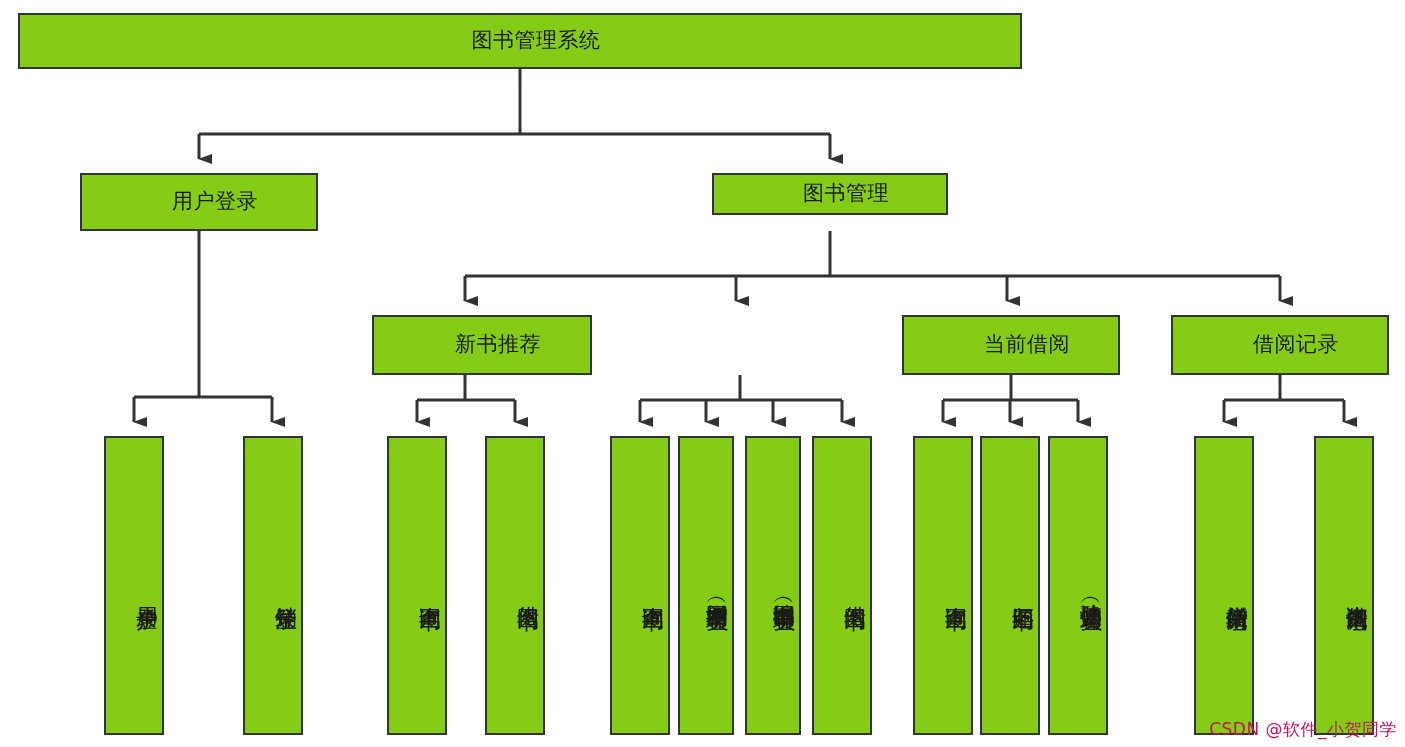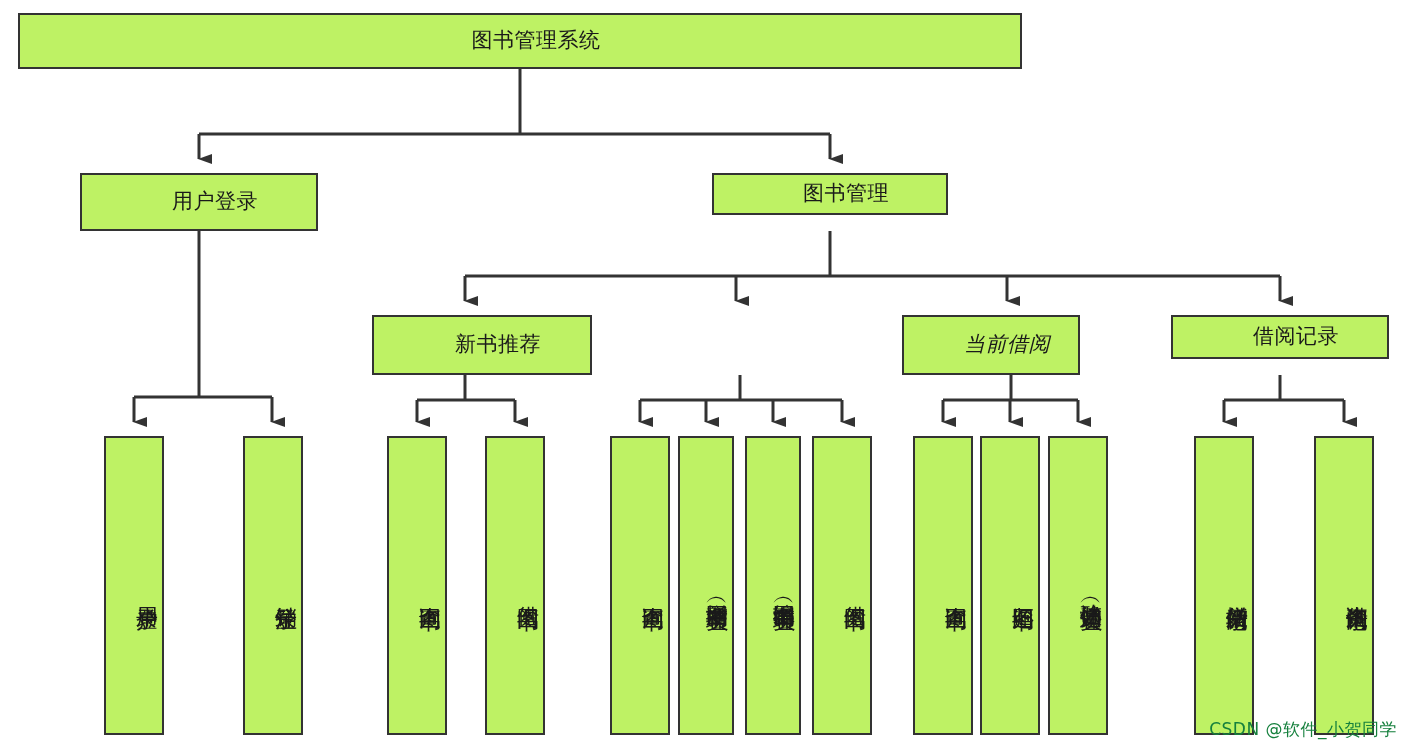--- a/index.html
+++ b/index.html
@@ -23,21 +23,21 @@
     position: absolute;
     left: 0;
     top: 0;
     width: 1405px;
     height: 747px;
   }
   .node-box {
     position: absolute;
     box-sizing: border-box;
     border: 2px solid #333333;
-    background: #bef264;
+    background: #84cc16;
     display: flex;
     align-items: center;
     justify-content: center;
     color: #1a1a1a;
     padding-left: 32px;
   }
   .node-horiz {
     font-size: 21px;
     letter-spacing: 0.5px;
     line-height: 1.2;
@@ -51,21 +51,21 @@
     letter-spacing: 1px;
     align-items: flex-start;
     padding-top: 10px;
     justify-content: center;
   }
   .watermark {
     position: absolute;
     right: 8px;
     bottom: 6px;
     font-size: 17px;
-    color: #15803d;
+    color: #be185d;
     letter-spacing: 0.5px;
     white-space: nowrap;
     font-family: "DejaVu Sans", "Liberation Sans", sans-serif;
   }
 </style>
 </head>
 <body>
 
 <div id="diagram-root">
 
@@ -133,22 +133,22 @@
       <path d="M 1344 400 L 1344 422" marker-end="url(#arrow)"></path>
     </g>
   </svg>
 
   <div class="node-box node-horiz" style="left: 18px; top: 13px; width: 1004px; height: 56px;">图书管理系统</div>
 
   <div class="node-box node-horiz" style="left: 80px; top: 173px; width: 238px; height: 58px;">用户登录</div>
   <div class="node-box node-horiz" style="left: 712px; top: 173px; width: 236px; height: 42px;">图书管理</div>
 
   <div class="node-box node-horiz" style="left: 360px; top: 315px; width: 220px; height: 60px; margin-left: 12px;">新书推荐</div>
-  <div class="node-box node-horiz" style="left: 902px; top: 315px; width: 178px; height: 60px; font-style: italic;">当前借阅</div>
-  <div class="node-box node-horiz" style="left: 1171px; top: 315px; width: 218px; height: 44px;">借阅记录</div>
+  <div class="node-box node-horiz" style="left: 902px; top: 315px; width: 218px; height: 60px;">当前借阅</div>
+  <div class="node-box node-horiz" style="left: 1171px; top: 315px; width: 218px; height: 60px;">借阅记录</div>
 
   <div class="node-box node-vert" style="left: 104px; top: 436px; width: 60px; height: 299px;">用户登录</div>
   <div class="node-box node-vert" style="left: 243px; top: 436px; width: 60px; height: 299px;">注销登录</div>
   <div class="node-box node-vert" style="left: 387px; top: 436px; width: 60px; height: 299px;">查询图书</div>
   <div class="node-box node-vert" style="left: 485px; top: 436px; width: 60px; height: 299px;">借阅图书</div>
   <div class="node-box node-vert" style="left: 610px; top: 436px; width: 60px; height: 299px;">查询图书</div>
   <div class="node-box node-vert" style="left: 678px; top: 436px; width: 56px; height: 299px;">新增图书（管理员）</div>
   <div class="node-box node-vert" style="left: 745px; top: 436px; width: 56px; height: 299px;">编辑图书（管理员）</div>
   <div class="node-box node-vert" style="left: 812px; top: 436px; width: 60px; height: 299px;">借阅图书</div>
   <div class="node-box node-vert" style="left: 913px; top: 436px; width: 60px; height: 299px;">查询图书</div>

